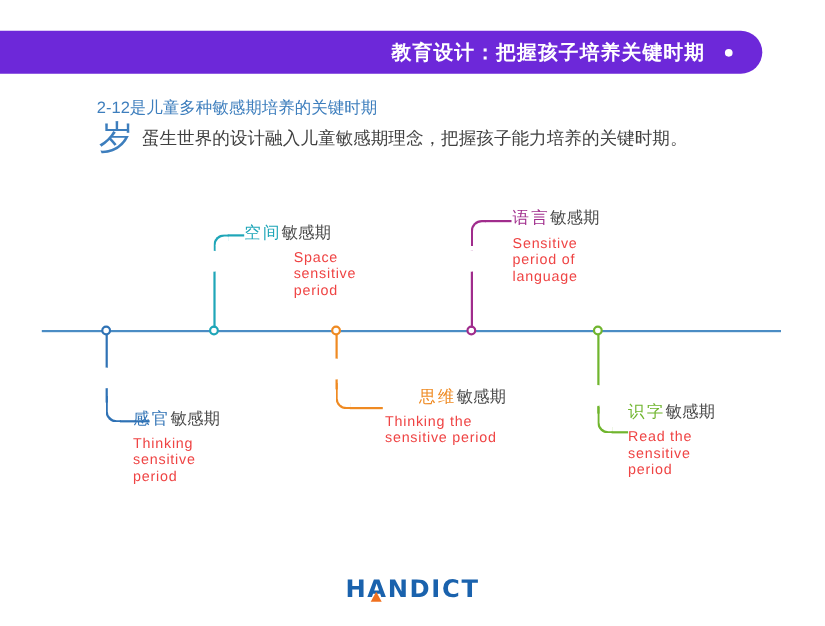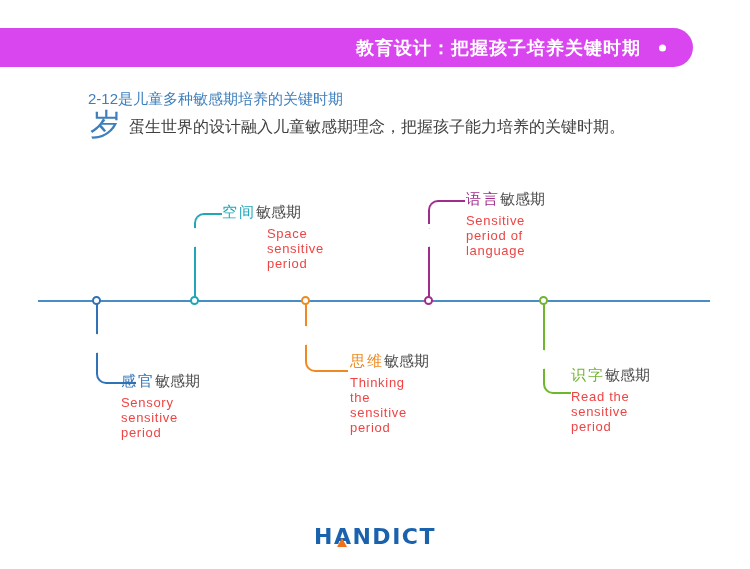--- a/index.html
+++ b/index.html
@@ -16,21 +16,21 @@
     font-family: "Liberation Sans", "DejaVu Sans", sans-serif;
   }
 
   
   #header-banner {
     position: absolute;
     left: 0;
     top: 28px;
     width: 693px;
     height: 39px;
-    background: #d946ef;
+    background: #6d28d9;
     border-top-right-radius: 20px;
     border-bottom-right-radius: 20px;
   }
   #header-title {
     position: absolute;
     right: 52px;
     top: 50%;
     transform: translateY(-50%);
     color: #ffffff;
     font-size: 18px;
@@ -220,21 +220,21 @@
     <div class="stem" style="left:95.5px; top:304px; height:62px;"></div>
     <div class="elbow elbow-down" style="left:95.5px; top:360px; width:14px; height:24px;"></div>
     <div class="runner" style="left:109px; top:382px; width:27px;"></div>
     <div class="num-badge" style="left:87px; top:334px;">
       <span>1</span>
     </div>
     <div class="label-block" style="left:121px; top:372px;">
       <div class="label-cn">
         <span class="accent" style="color:#2f72b5;">感官</span><span>敏感期</span>
       </div>
-      <div class="label-en">Sensory sensitive period</div>
+      <div class="label-en">Thinking sensitive period</div>
     </div>
   </div>
 
   <div class="node" style="color:#1fa6b8;">
     <div class="axis-ring" style="left:190px; top:296px;"></div>
     <div class="stem" style="left:193.5px; top:240px; height:58px;"></div>
     <div class="elbow elbow-up" style="left:193.5px; top:213px; width:14px; height:24px;"></div>
     <div class="runner" style="left:207px; top:213px; width:15px;"></div>
     <div class="num-badge" style="left:185px; top:228px;">
       <span>2</span>
@@ -250,21 +250,21 @@
   <div class="node" style="color:#ef8a22;">
     <div class="axis-ring" style="left:301px; top:296px;"></div>
     <div class="stem" style="left:304.5px; top:304px; height:50px;"></div>
     <div class="elbow elbow-down" style="left:304.5px; top:348px; width:14px; height:24px;"></div>
     <div class="runner" style="left:318px; top:370px; width:30px;"></div>
     <div class="num-badge" style="left:296px; top:326px;">
       <span>3</span>
     </div>
     <div class="label-block" style="left:350px; top:352px;">
       <div class="label-cn">
-        <span class="accent" style="color:#ef8a22;">思维</span><span>敏感期</span>
+        <span class="accent" style="color:#ef8a22;margin-left:31px;">思维</span><span>敏感期</span>
       </div>
       <div class="label-en" style="max-width:175px;">Thinking the sensitive period</div>
     </div>
   </div>
 
   <div class="node" style="color:#a02c8c;">
     <div class="axis-ring" style="left:424px; top:296px;"></div>
     <div class="stem" style="left:427.5px; top:228px; height:70px;"></div>
     <div class="elbow elbow-up" style="left:427.5px; top:200px; width:14px; height:24px;"></div>
     <div class="runner" style="left:441px; top:200px; width:24px;"></div>

